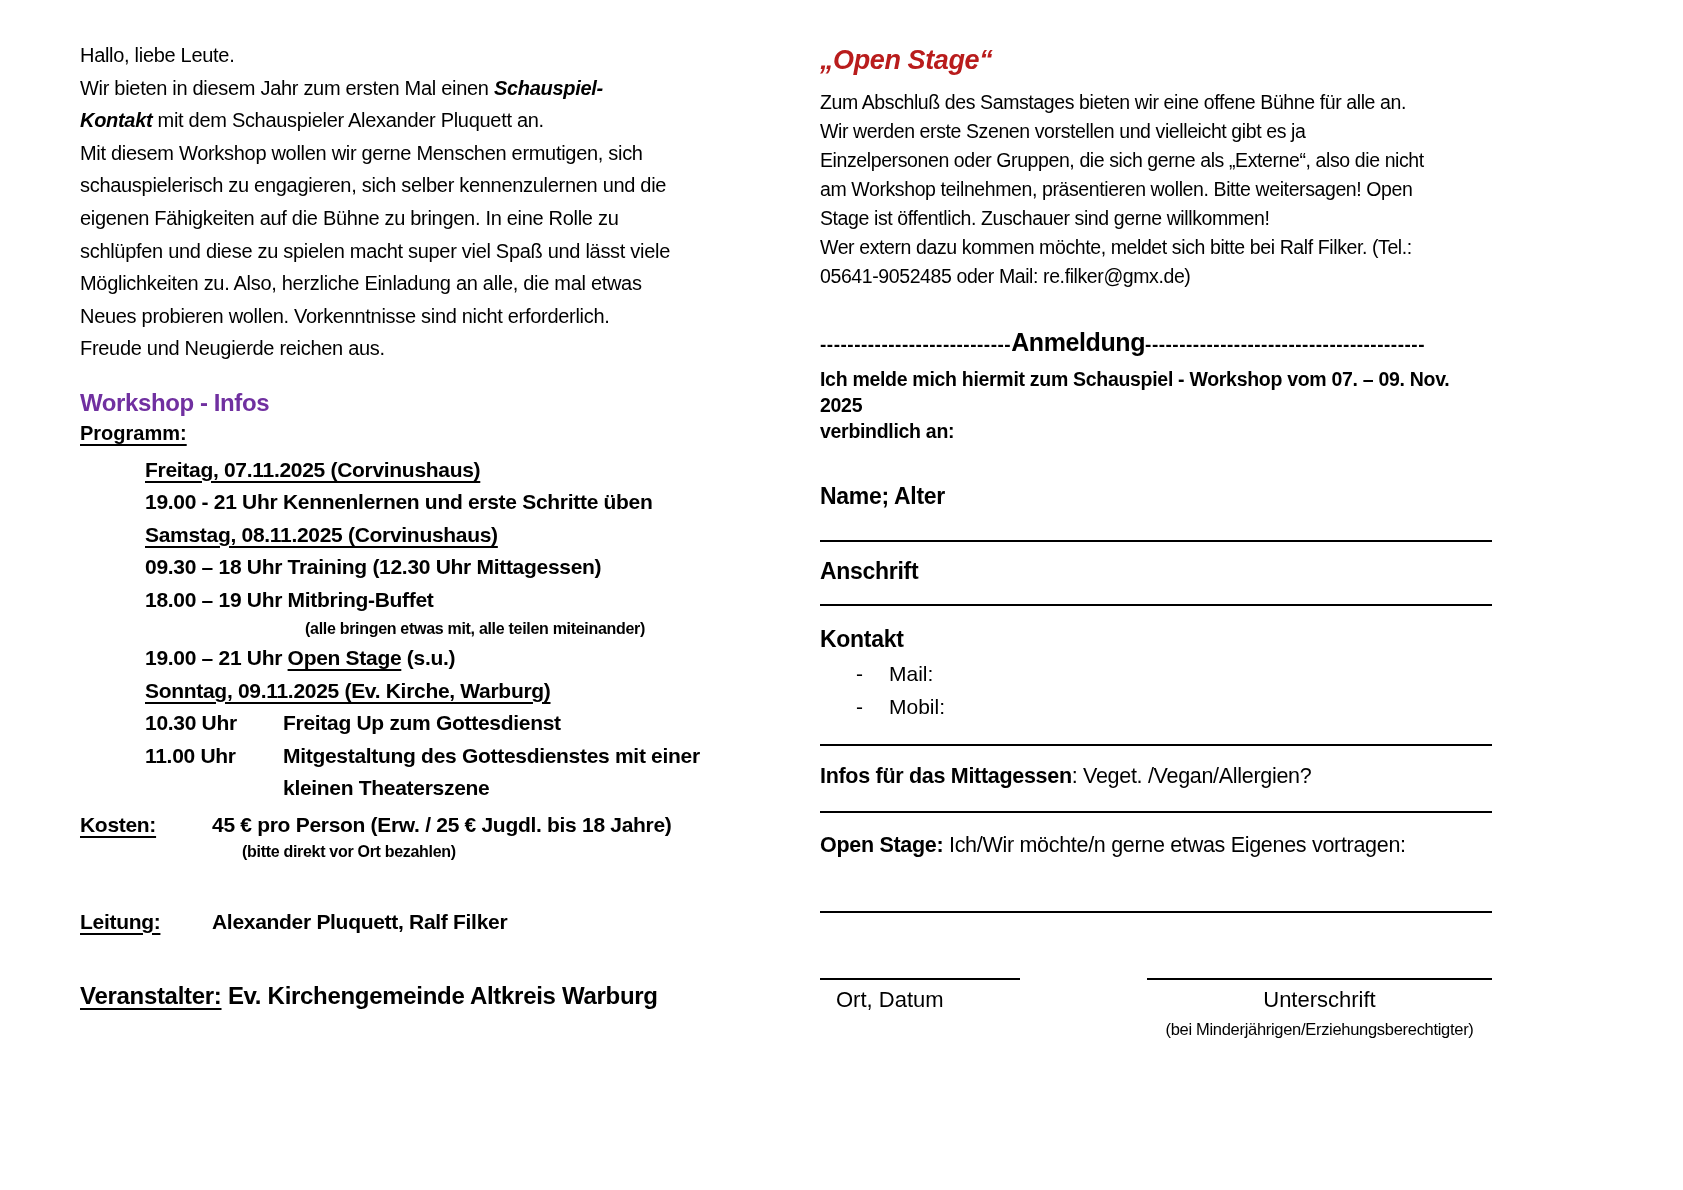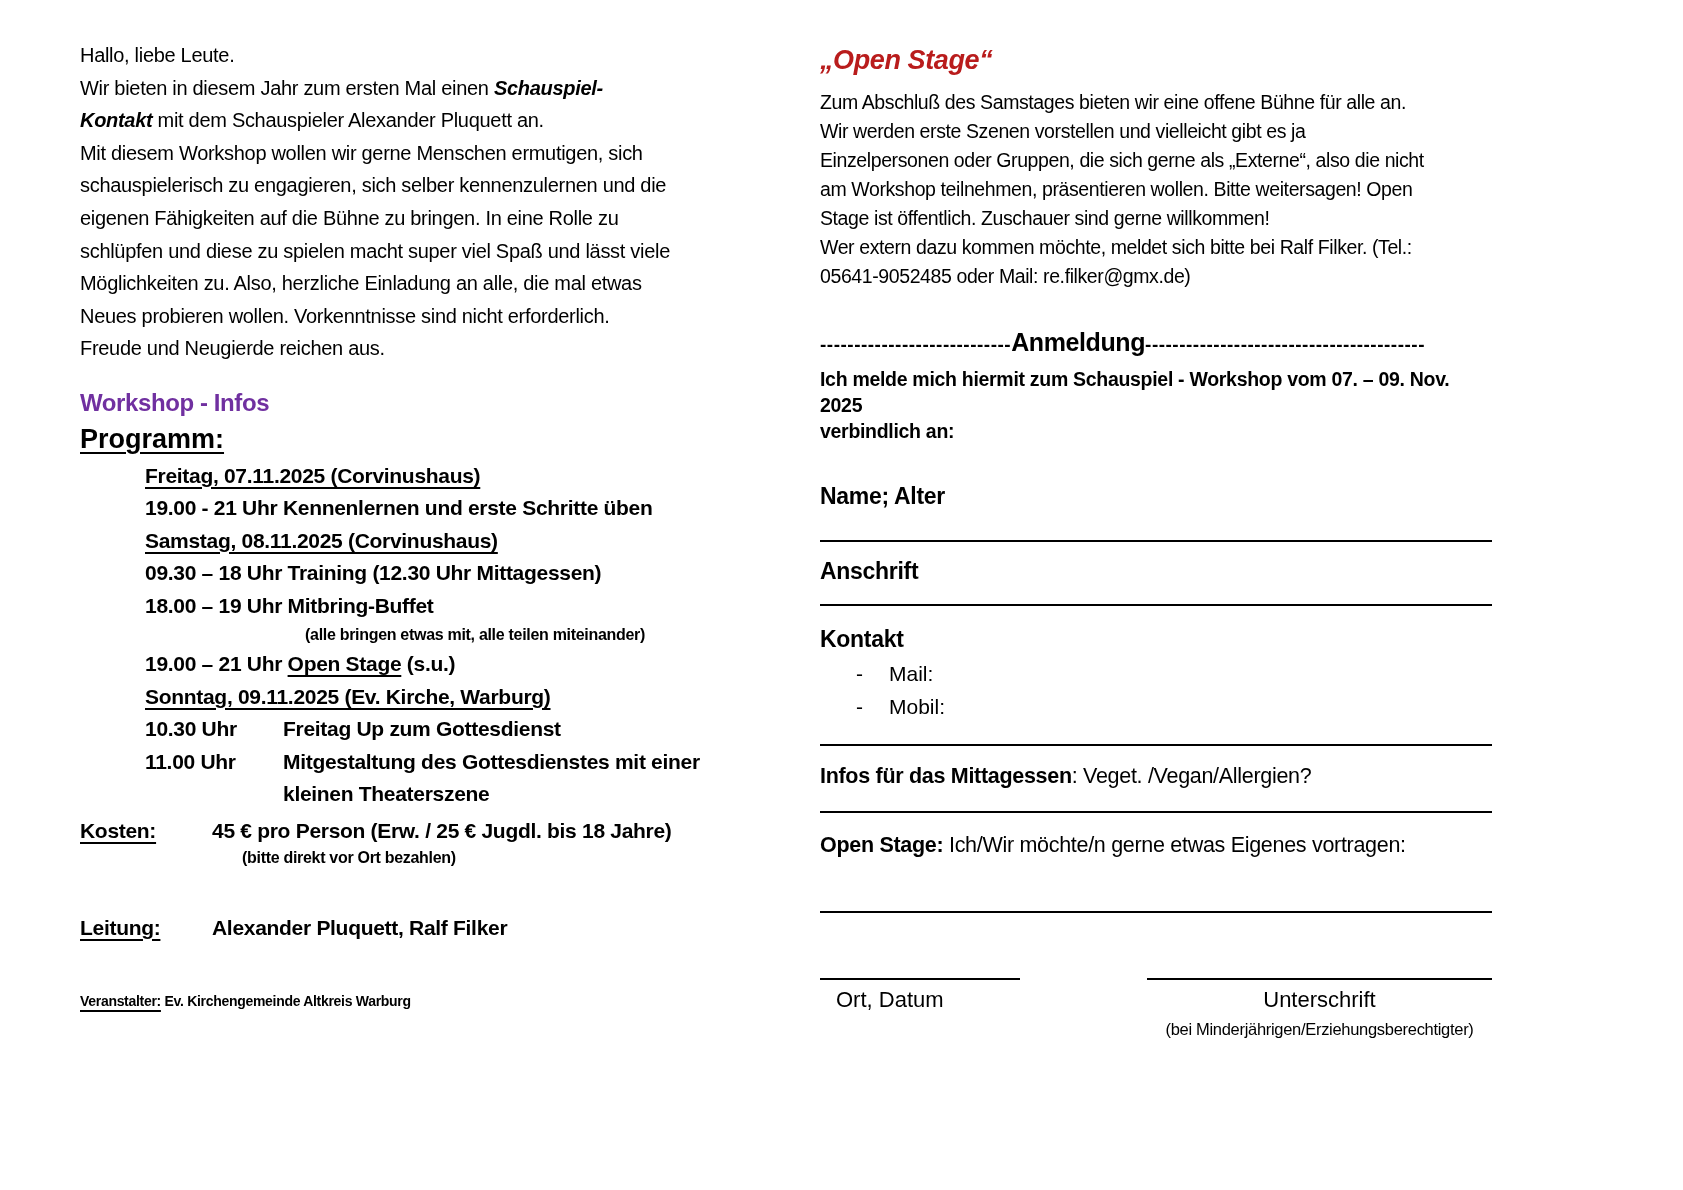--- a/index.html
+++ b/index.html
@@ -11,32 +11,32 @@
   .col-right { position: absolute; left: 820px; top: 0; width: 672px; }
 
   .preline { white-space: pre-line; }
   .b  { font-weight: bold; }
   .bi { font-weight: bold; font-style: italic; }
   .u  { text-decoration: underline; text-decoration-thickness: 2px; text-underline-offset: 4px; }
 
   
   .intro { margin-top: 39px; font-size: 20px; line-height: 32.6px; letter-spacing: -0.3px; }
   .infos-heading { margin-top: 23px; font-size: 24px; font-weight: bold; color: #7030A0; letter-spacing: -0.4px; line-height: 30px; }
-  .program-heading { margin-top: 6px; font-size: 27px; font-weight: bold; line-height: 30px; }
+  .program-heading { margin-top: 0; font-size: 20px; font-weight: bold; line-height: 30px; }
   .program { margin-top: 6px; margin-left: 65px; font-weight: bold; font-size: 21px; letter-spacing: -0.3px; }
   .program .row { line-height: 32.5px; }
   .program .note-row { font-size: 16px; line-height: 26px; padding-left: 160px; }
   .program .timed { display: flex; line-height: 32.5px; }
   .program .time-cell { width: 138px; flex: 0 0 138px; }
 
   .kv-row { display: flex; margin-top: 5px; font-size: 21px; font-weight: bold; line-height: 30px; letter-spacing: -0.3px; }
   .kv-label { width: 132px; flex: 0 0 132px; }
   .kv-note { font-size: 16px; line-height: 24px; margin-left: 30px; }
   .leitung-row { margin-top: 43px; }
-  .inline-row { margin-top: 42px; font-size: 14px; font-weight: bold; line-height: 33px; letter-spacing: -0.3px; }
+  .inline-row { margin-top: 42px; font-size: 24px; font-weight: bold; line-height: 33px; letter-spacing: -0.3px; }
   .verantwortlich-block { margin-top: 40px; }
 
   
   .os-heading { margin-top: 44px; font-size: 27px; font-weight: bold; font-style: italic; color: #b91c1c; line-height: 32px; letter-spacing: -0.4px; }
   .os-body { margin-top: 12px; font-size: 19.5px; line-height: 29px; letter-spacing: -0.4px; }
 
   .divider { margin-top: 36px; white-space: nowrap; line-height: 30px; }
   .divider .dashes { font-size: 19px; font-weight: bold; letter-spacing: 0.5px; }
   .divider .title  { font-size: 25px; font-weight: bold; letter-spacing: -0.4px; }
 

